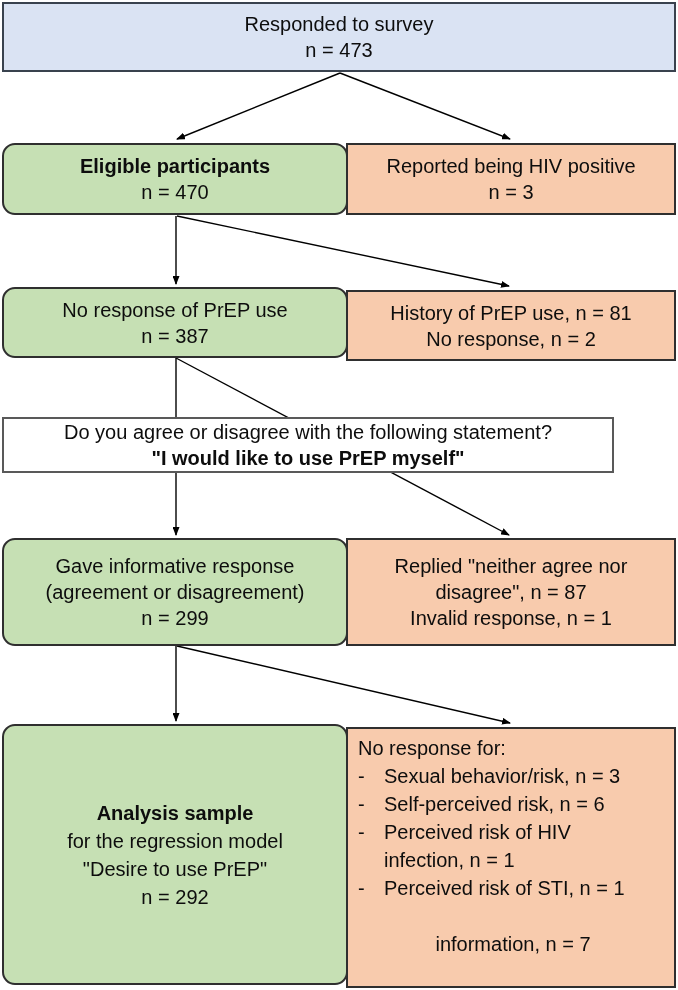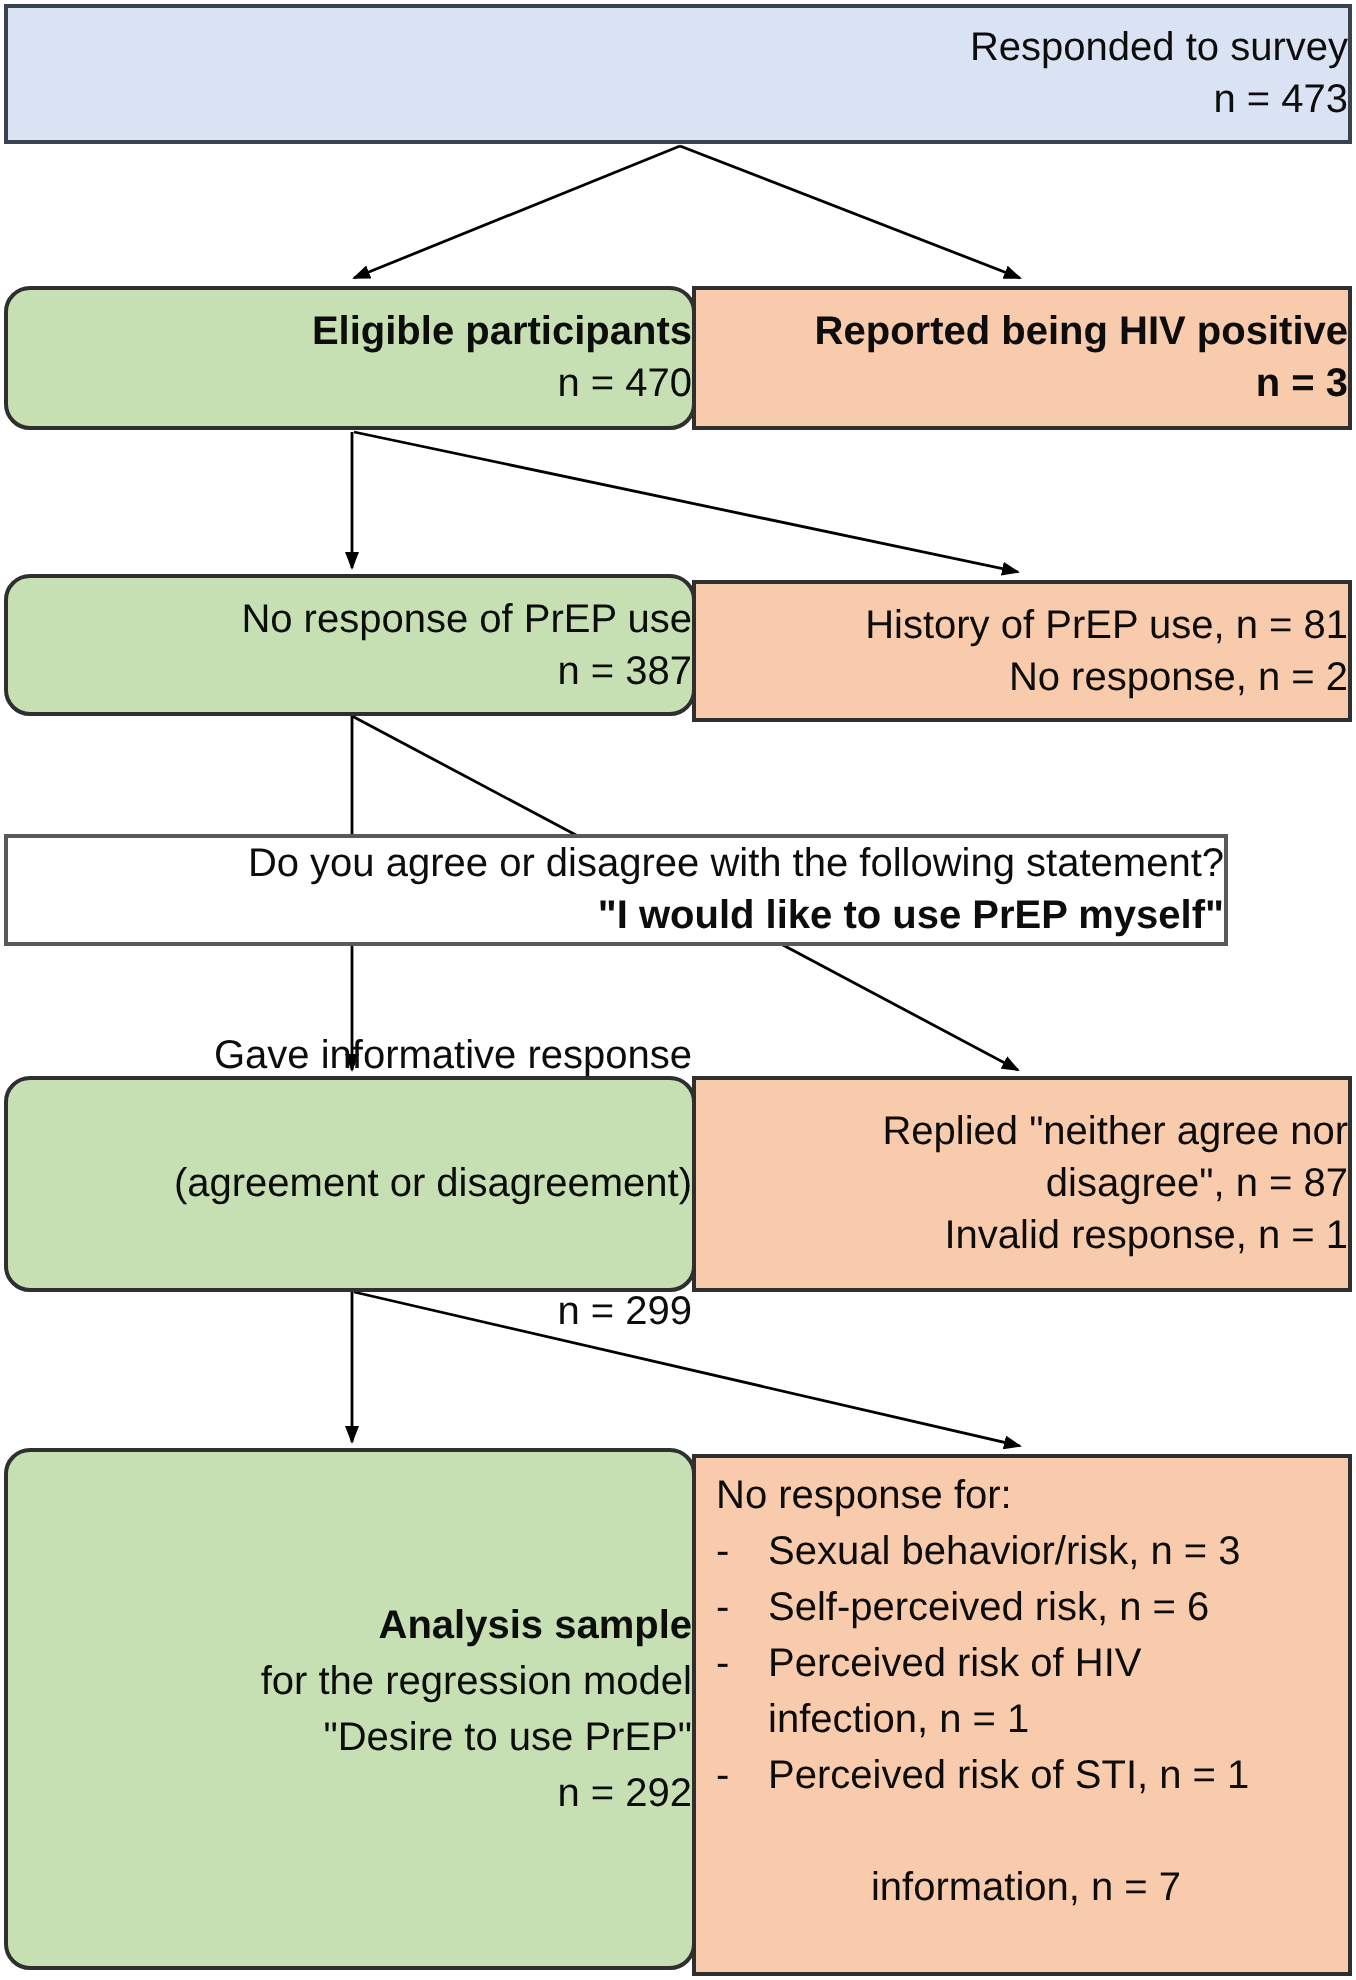--- a/index.html
+++ b/index.html
@@ -4,36 +4,36 @@
 <style>
   html,body{margin:0;padding:0;background:#ffffff;}
   #stage{
     position:relative;width:678px;height:990px;background:#ffffff;overflow:hidden;
     font-family:"Liberation Sans","DejaVu Sans",sans-serif;color:#0d0d0d;
   }
   #arrows{position:absolute;left:0;top:0;z-index:1;}
   .box{
     position:absolute;box-sizing:border-box;z-index:2;
     border:2px solid #2f2f2f;
-    display:flex;flex-direction:column;justify-content:center;align-items:flex-end;
+    display:flex;flex-direction:column;justify-content:center;align-items:center;
     text-align:center;font-size:20px;line-height:26px;
   }
   .blue{background:#dae3f3;border-color:#39424e;}
   .green{background:#c6e0b4;border-radius:13px;}
   .orange{background:#f8cbad;}
   .white{background:#ffffff;border-color:#595959;}
   .b{font-weight:bold;}
   
   #survey   {left:2;  left:2px;  top:2px;   width:674px;height:70px;}
   #eligible {left:2px;  top:143px; width:346px;height:72px;}
-  #hivpos   {left:346px;top:143px; width:330px;height:72px;font-weight:bold;}
+  #hivpos   {left:346px;top:143px; width:330px;height:72px;}
   #noprep   {left:2px;  top:287px; width:346px;height:71px;}
   #prephist {left:346px;top:290px; width:330px;height:71px;}
   #question {left:2px;  top:417px; width:612px;height:56px;}
-  #inform   {left:2px;  top:538px; width:346px;height:108px;gap:38px;}
+  #inform   {left:2px;  top:538px; width:346px;height:108px;}
   #neither  {left:346px;top:538px; width:330px;height:108px;}
   #analysis {left:2px;  top:724px; width:346px;height:261px;line-height:28px;}
   #missing  {
     left:346px;top:727px;width:330px;height:261px;
     justify-content:flex-start;align-items:stretch;text-align:left;
     padding:5px 6px 5px 10px;line-height:28px;font-size:20px;
   }
   .item{display:flex;}
   .dash{flex:0 0 26px;}
   .itext{flex:1;}

